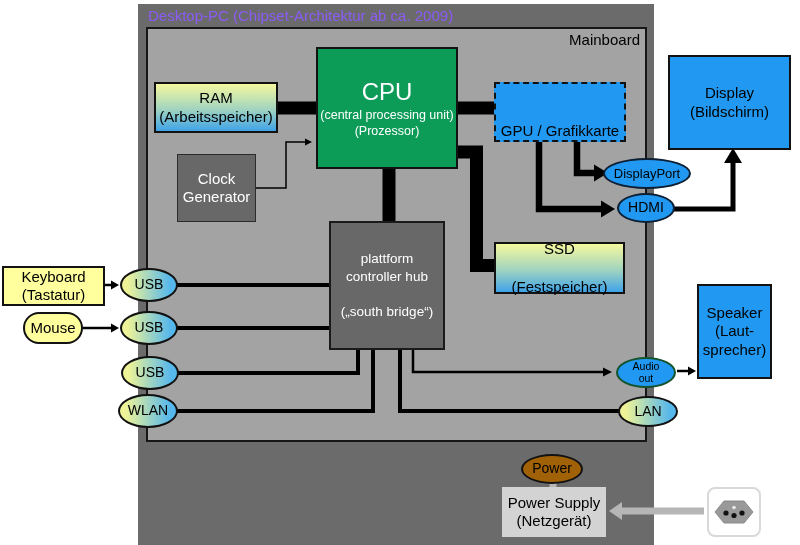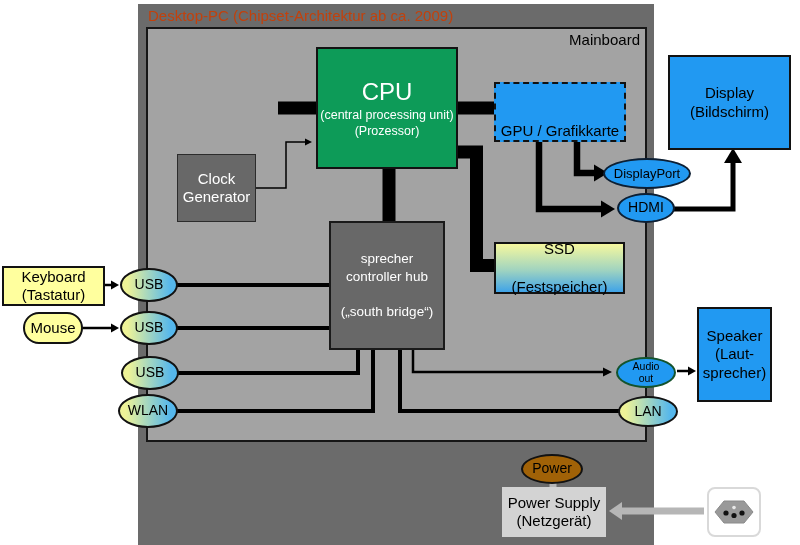--- a/index.html
+++ b/index.html
@@ -1,20 +1,20 @@
 <!DOCTYPE html>
 <html><head>
 <meta charset="utf-8">
 <style>
   html,body{margin:0;padding:0;background:#fff;}
   #stage{position:relative;width:800px;height:545px;background:#fff;overflow:hidden;
          font-family:"Liberation Sans","DejaVu Sans",sans-serif;color:#000;}
   .abs{position:absolute;box-sizing:border-box;}
   #outer-box{left:138px;top:4px;width:516px;height:541px;background:var(--dark);z-index:0;}
-  #diagram-title{left:148px;top:7px;width:400px;color:#c2410c;font-size:15px;z-index:1;}
+  #diagram-title{left:148px;top:7px;width:400px;color:#8b5cf6;font-size:15px;z-index:1;}
   #mainboard{left:146px;top:27px;width:501px;height:415px;background:var(--board);
              border:2px solid #161616;z-index:1;}
   #mainboard-label{left:460px;top:31px;width:180px;text-align:right;font-size:15px;z-index:2;}
   #wires{left:0;top:0;width:800px;height:545px;z-index:3;}
   .node{z-index:4;display:flex;flex-direction:column;align-items:center;justify-content:center;
         text-align:center;line-height:1.22;}
   .b2{border:2px solid #121212;}
   .grad-v{background:linear-gradient(180deg,#f6f89e 0%,#9fd3c0 55%,#3fa3e8 100%);}
   .grad-h{background:linear-gradient(90deg,#eef397 10%,#55b7ec 90%);}
   .blue{background:var(--blue);}
@@ -24,21 +24,21 @@
   .fs15{font-size:15px;} .fs14{font-size:14px;}
   #cpu{left:316px;top:47px;width:142px;height:122px;background:var(--green);color:#fff;}
   #cpu .big{font-size:24px;margin-bottom:2px;}
   #cpu .small{font-size:12.5px;}
   #ram{left:154px;top:82px;width:124px;height:51px;}
   #clock-generator{left:177px;top:154px;width:79px;height:68px;border:1.5px solid #2c2c2c;}
   #gpu{left:494px;top:82px;width:132px;height:60px;border:2px dashed #111;justify-content:flex-end;}
   #ssd{left:494px;top:242px;width:131px;height:52px;gap:20px;}
   #pch{left:329px;top:221px;width:116px;height:129px;border:2px solid #1a1a1a;font-size:13.5px;line-height:1.32;}
   #display{left:668px;top:55px;width:123px;height:95px;}
-  #speaker{left:697px;top:284px;width:75px;height:95px;margin-top:23px;}
+  #speaker{left:697px;top:284px;width:75px;height:95px;}
   #keyboard{left:2px;top:266px;width:103px;height:40px;}
   #mouse{left:23px;top:312px;width:60px;height:32px;border-radius:16px;}
   #usb1{left:120px;top:268px;width:58px;height:34px;}
   #usb2{left:120px;top:311px;width:58px;height:34px;}
   #usb3{left:121px;top:356px;width:58px;height:34px;}
   #wlan{left:118px;top:394px;width:60px;height:34px;}
   #displayport{left:603px;top:158px;width:88px;height:31px;border:2px solid #0d1f33;font-size:13px;}
   #hdmi{left:617px;top:193px;width:58px;height:30px;border:2px solid #0d1f33;}
   #audio-out{left:616px;top:357px;width:60px;height:31px;border:2px solid #14532d;font-size:10.5px;line-height:1.1;}
   #lan{left:618px;top:396px;width:60px;height:31px;}
@@ -93,37 +93,41 @@
     <path d="M704 511 H622" stroke="#b6b6b6" stroke-width="7" fill="none"></path>
     <polygon points="622,502 609,511 622,520" fill="#b6b6b6"></polygon>
   </svg>
 
   <div class="abs node b2" id="cpu">
     <span class="big">CPU</span>
     <span class="small">(central processing unit)</span>
     <span class="small">(Prozessor)</span>
   </div>
 
+  <div class="abs node b2 grad-v fs15" id="ram">
+    <span>RAM</span>
+    <span>(Arbeitsspeicher)</span>
+  </div>
 
   <div class="abs node graybox fs15" id="clock-generator">
     <span>Clock</span>
     <span>Generator</span>
   </div>
 
   <div class="abs node blue fs15" id="gpu">
     <span>GPU / Grafikkarte</span>
   </div>
 
   <div class="abs node b2 grad-v fs15" id="ssd">
     <span>SSD</span>
     <span>(Festspeicher)</span>
   </div>
 
   <div class="abs node graybox" id="pch">
-    <span>sprecher</span>
+    <span>plattform</span>
     <span>controller hub</span>
     <span>&nbsp;</span>
     <span>(„south bridge“)</span>
   </div>
 
   <div class="abs node b2 blue fs15" id="display">
     <span>Display</span>
     <span>(Bildschirm)</span>
   </div>
 

